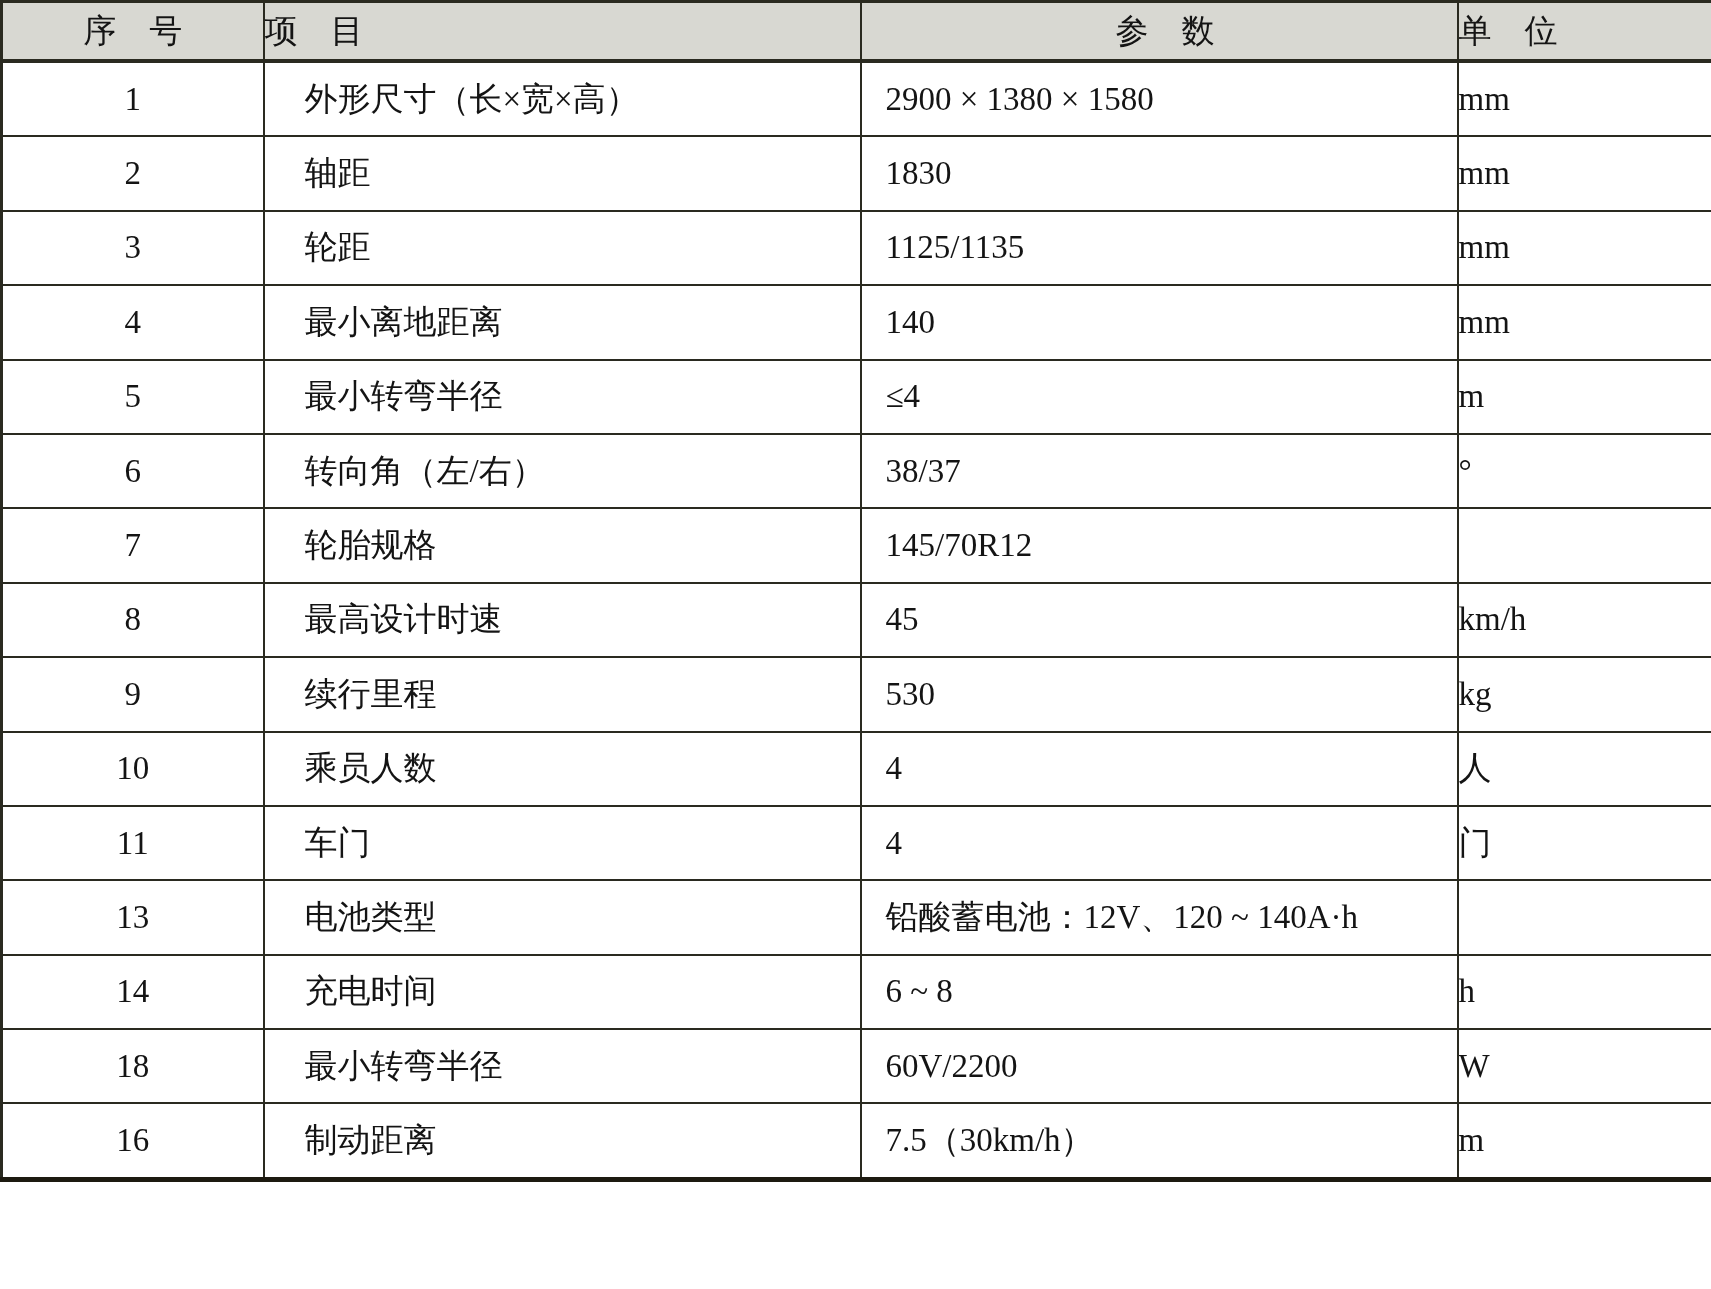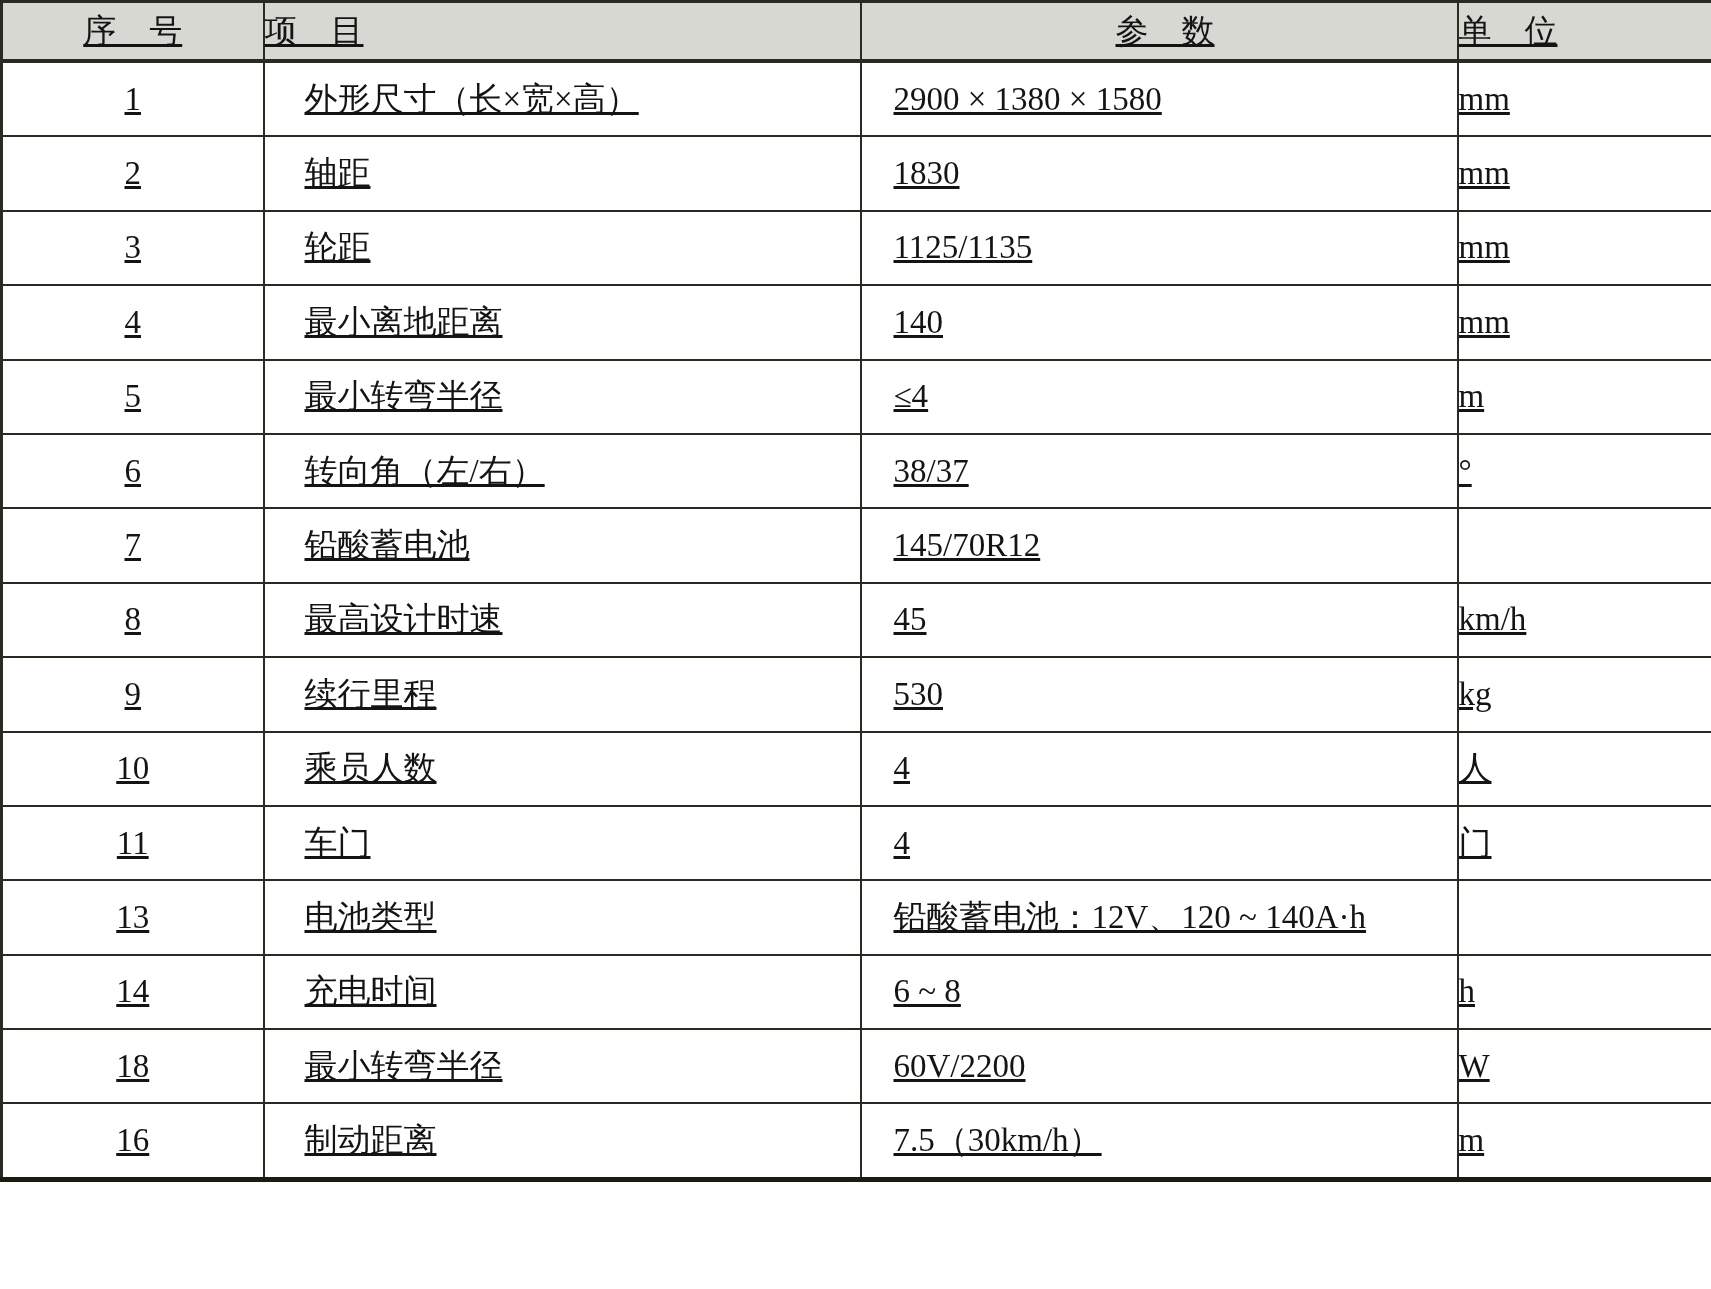--- a/index.html
+++ b/index.html
@@ -14,21 +14,20 @@
     background:var(--paper);
     width:1711px;height:1289px;
     overflow:hidden;
     font-family:"Liberation Serif","DejaVu Serif",serif;
     color:var(--text);
   }
   .page{
     width:1580px;height:1289px;
     background:var(--paper);
     box-sizing:border-box;
-    text-decoration:underline;
   }
   table.spec{
     width:1711px;
     border-collapse:collapse;
     table-layout:fixed;
     border-top:3px solid var(--line);
     border-left:3px solid var(--line);
     border-bottom:5px solid var(--heavy);
   }
   col.c1{width:262px}
@@ -54,21 +53,21 @@
     border-right:2px solid var(--line);
     vertical-align:middle;
     padding:0;
     white-space:nowrap;
     overflow:hidden;
   }
   td:last-child{border-right:none;}
   tbody tr:first-child td{border-top:none;}
   .c-no{text-align:center;}
   .c-item{text-align:left;padding-left:40px;}
-  .c-param{text-align:left;padding-left:32px;}
+  .c-param{text-align:left;padding-left:24px;}
   .c-unit{text-align:left;}
 </style>
 </head>
 <body>
 
 <div class="page">
   <table class="spec">
     <colgroup>
       <col class="c1">
         <col class="c2">
@@ -115,21 +114,21 @@
     <td class="c-unit">m</td>
   </tr>
         <tr>
     <td class="c-no">6</td>
     <td class="c-item">转向角（左/右）</td>
     <td class="c-param">38/37</td>
     <td class="c-unit">°</td>
   </tr>
         <tr>
     <td class="c-no">7</td>
-    <td class="c-item">铅酸蓄电池</td>
+    <td class="c-item">轮胎规格</td>
     <td class="c-param">145/70R12</td>
     <td class="c-unit"></td>
   </tr>
         <tr>
     <td class="c-no">8</td>
     <td class="c-item">最高设计时速</td>
     <td class="c-param">45</td>
     <td class="c-unit">km/h</td>
   </tr>
         <tr>

